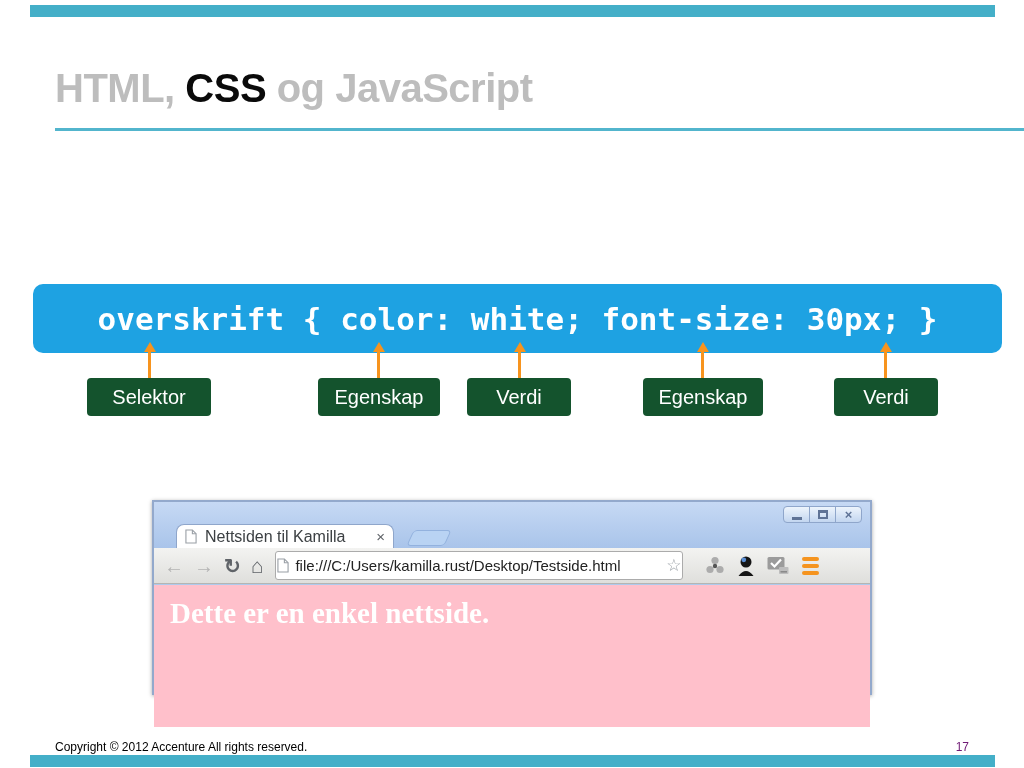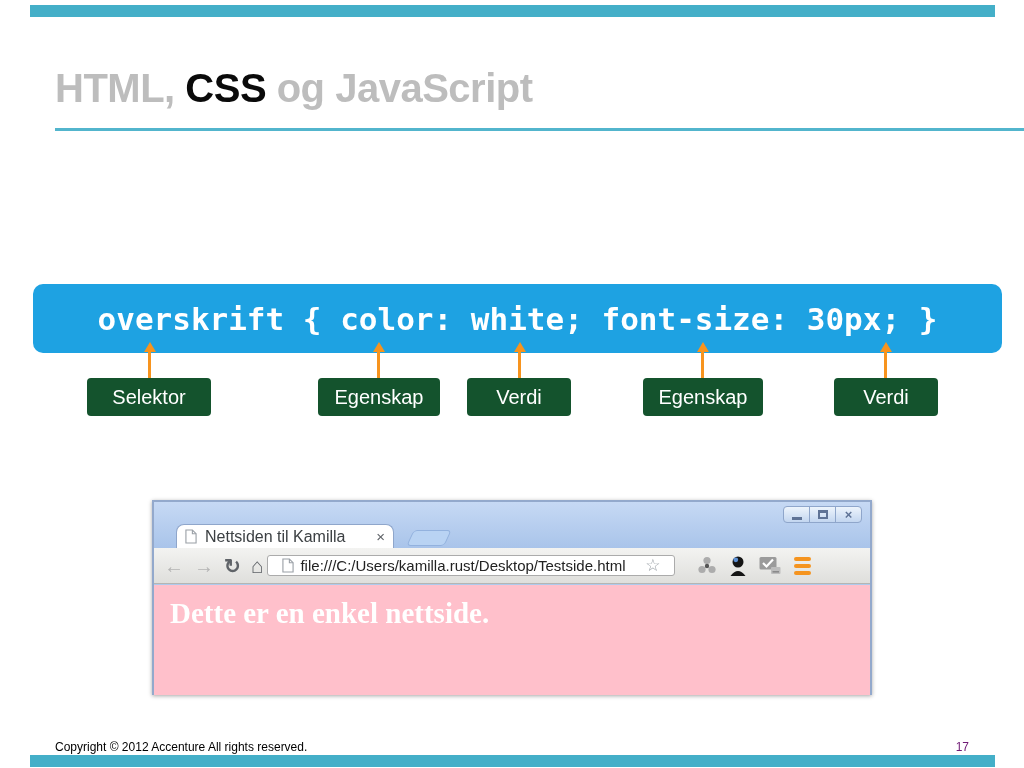--- a/index.html
+++ b/index.html
@@ -67,33 +67,33 @@
          transform:skewX(-25deg); }
 
   .toolbar { position:absolute; left:0; top:46px; width:100%; height:36px;
              background:linear-gradient(#F3F3F1,#DFDFDC); border-bottom:1px solid #b5b5b3;
              display:flex; align-items:center; }
   .nav-ico { font-size:20px; line-height:1; margin-left:10px; }
   .nav-ico.dim { color:#b4b4b4; }
   .nav-ico.dark { color:#5f6368; font-weight:bold; }
   .nav-ico.home { font-size:21px; }
 
-  .omnibox { margin-left:4px; width:408px; height:21px; background:#fff;
+  .omnibox { margin-left:12px; width:408px; height:29px; background:#fff;
              border:1px solid #ABABAB; border-radius:3px; display:flex;
-             align-items:center; padding:0 14px; }
+             align-items:center; padding:0 1px; }
   .url-text { font-size:15px; color:#222; margin-left:6px; white-space:nowrap;
               overflow:hidden; flex:1; }
   .star-ico { font-size:17px; color:#9aa0a6; line-height:1; }
 
   .ext-icons { display:flex; align-items:center; margin-left:10px; }
   .ext-icons > * { margin-left:12px; }
   .menu-ico { display:flex; flex-direction:column; justify-content:center; }
   .menu-ico span { width:17px; height:4px; background:#F5941F; border-radius:2px; margin:1.5px 0; }
 
-  .page-content { position:absolute; left:0; top:83px; width:100%; height:110px;
+  .page-content { position:absolute; left:0; top:83px; width:100%; height:142px;
                   background:#FFC0CB; padding:12px 0 0 16px; }
   .page-heading { font-family:"Liberation Serif","DejaVu Serif",serif; font-weight:bold;
                   font-size:29px; color:#ffffff; }
   .icon-svg { display:block; }
 </style>
 </head>
 <body>
 
 <div class="accent-bar top"></div>
 

